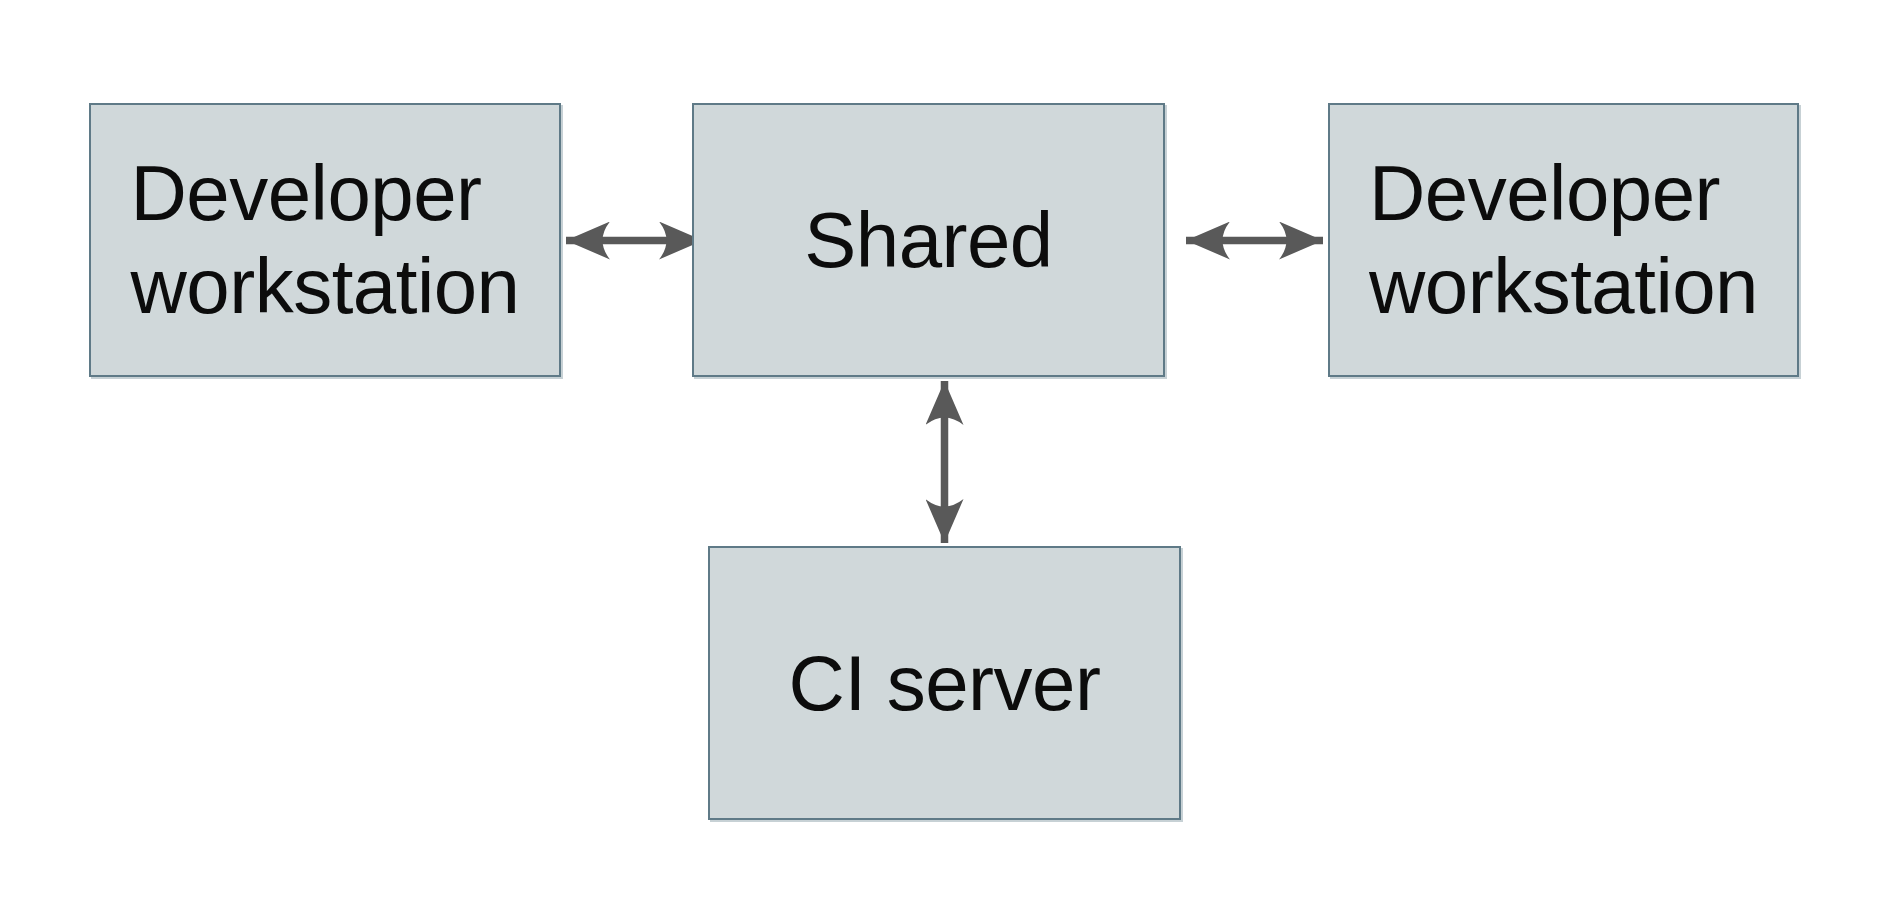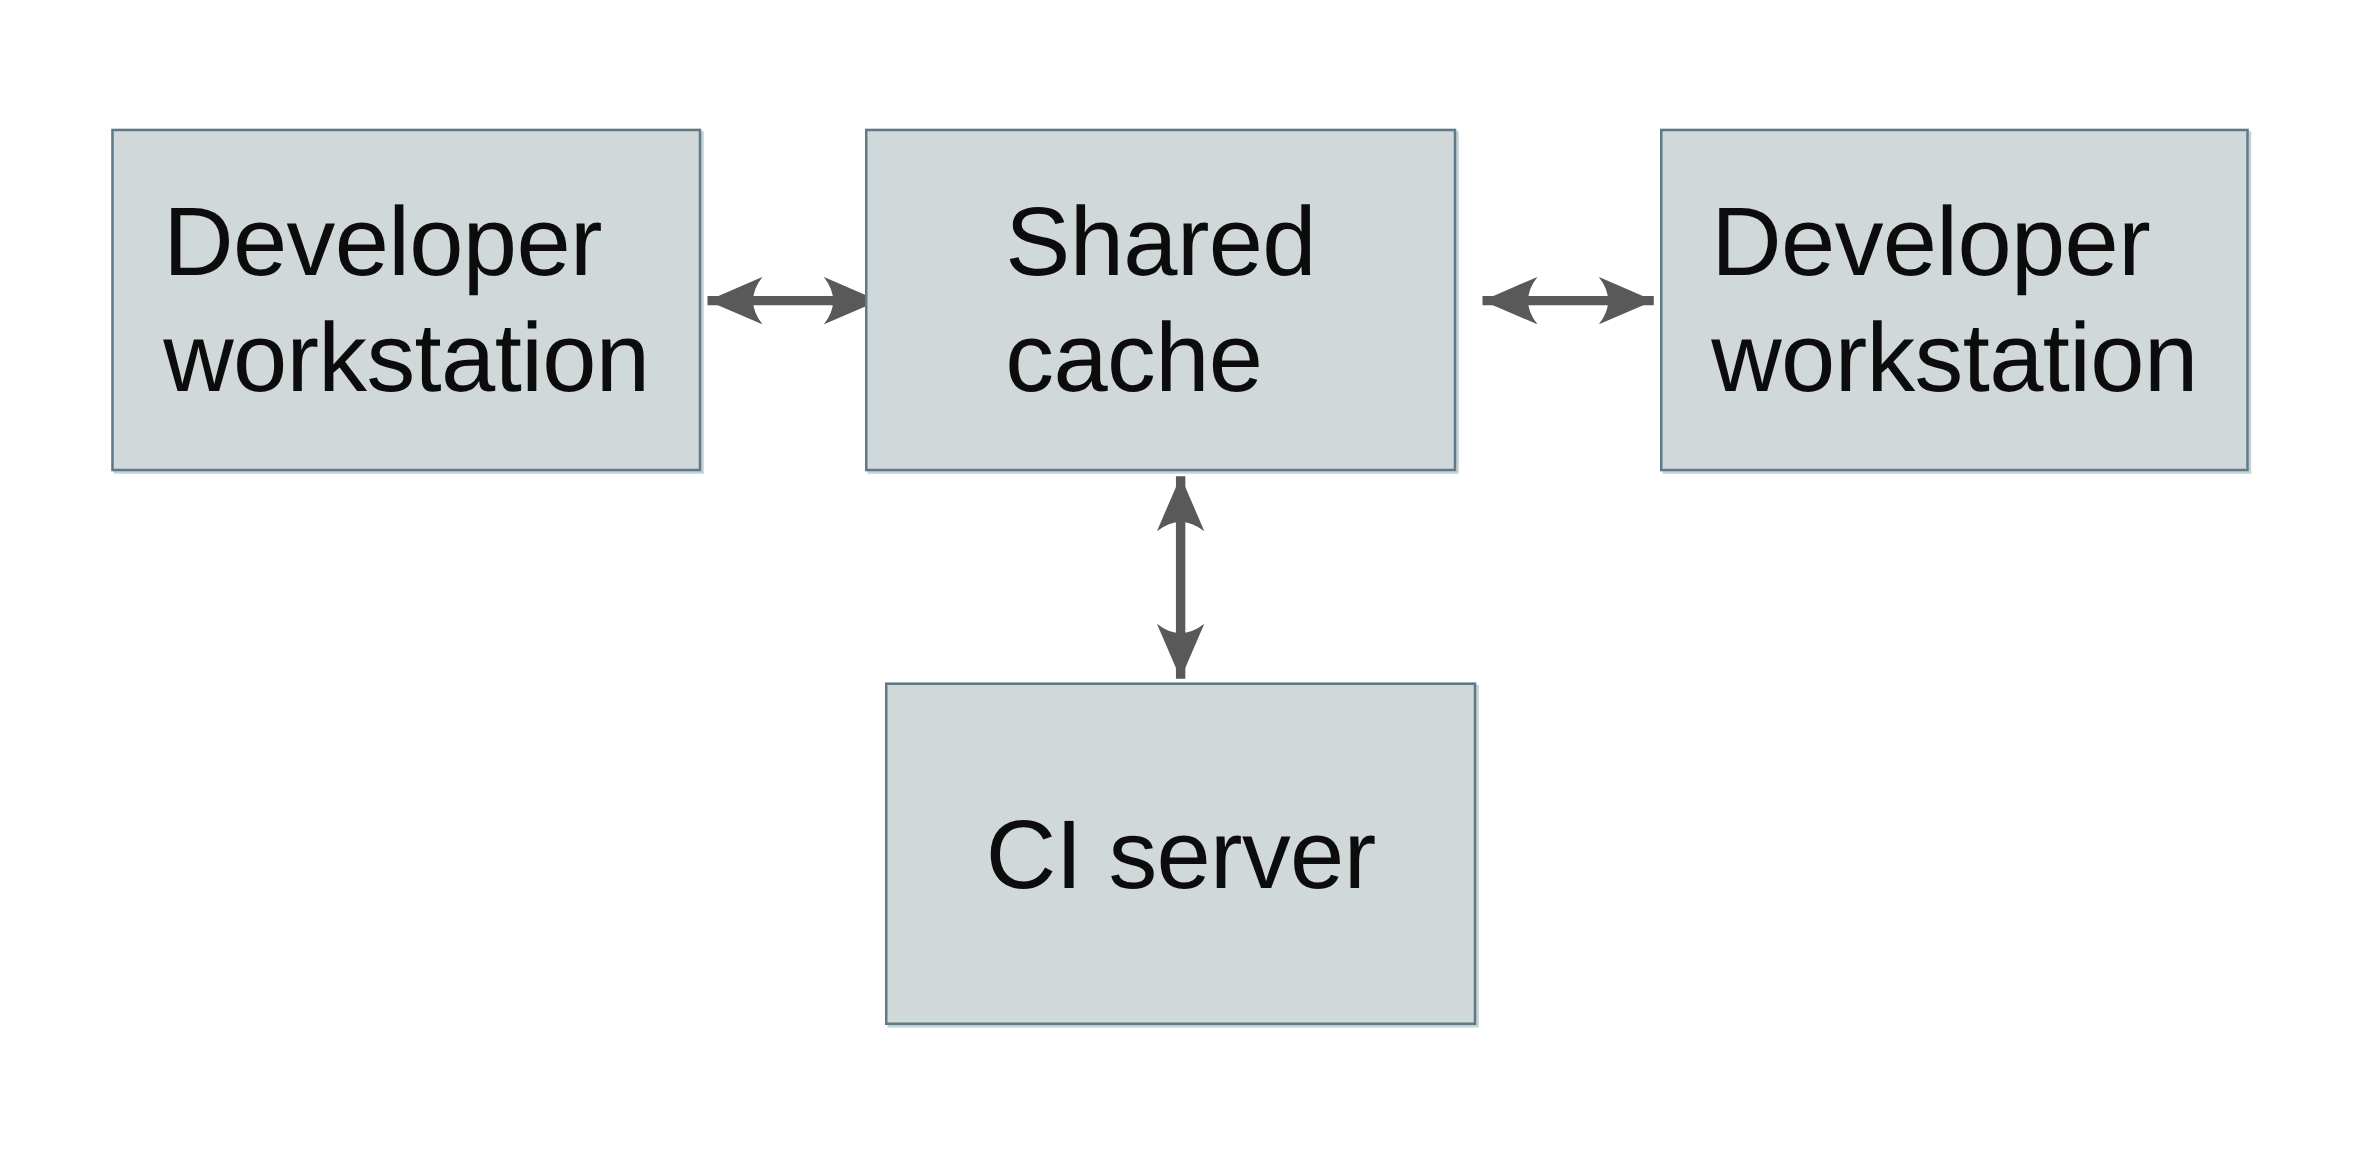--- a/index.html
+++ b/index.html
@@ -70,21 +70,20 @@
   <div class="node" style="left:89px; top:103px; width:472px; height:274px">
     <div class="node-label">
       <span>Developer</span>
       <span>workstation</span>
     </div>
   </div>
 
   <div class="node" style="left:692px; top:103px; width:473px; height:274px">
     <div class="node-label">
       <span>Shared</span>
-      <span>cache</span>
     </div>
   </div>
 
   <div class="node" style="left:1328px; top:103px; width:471px; height:274px">
     <div class="node-label">
       <span>Developer</span>
       <span>workstation</span>
     </div>
   </div>
 

